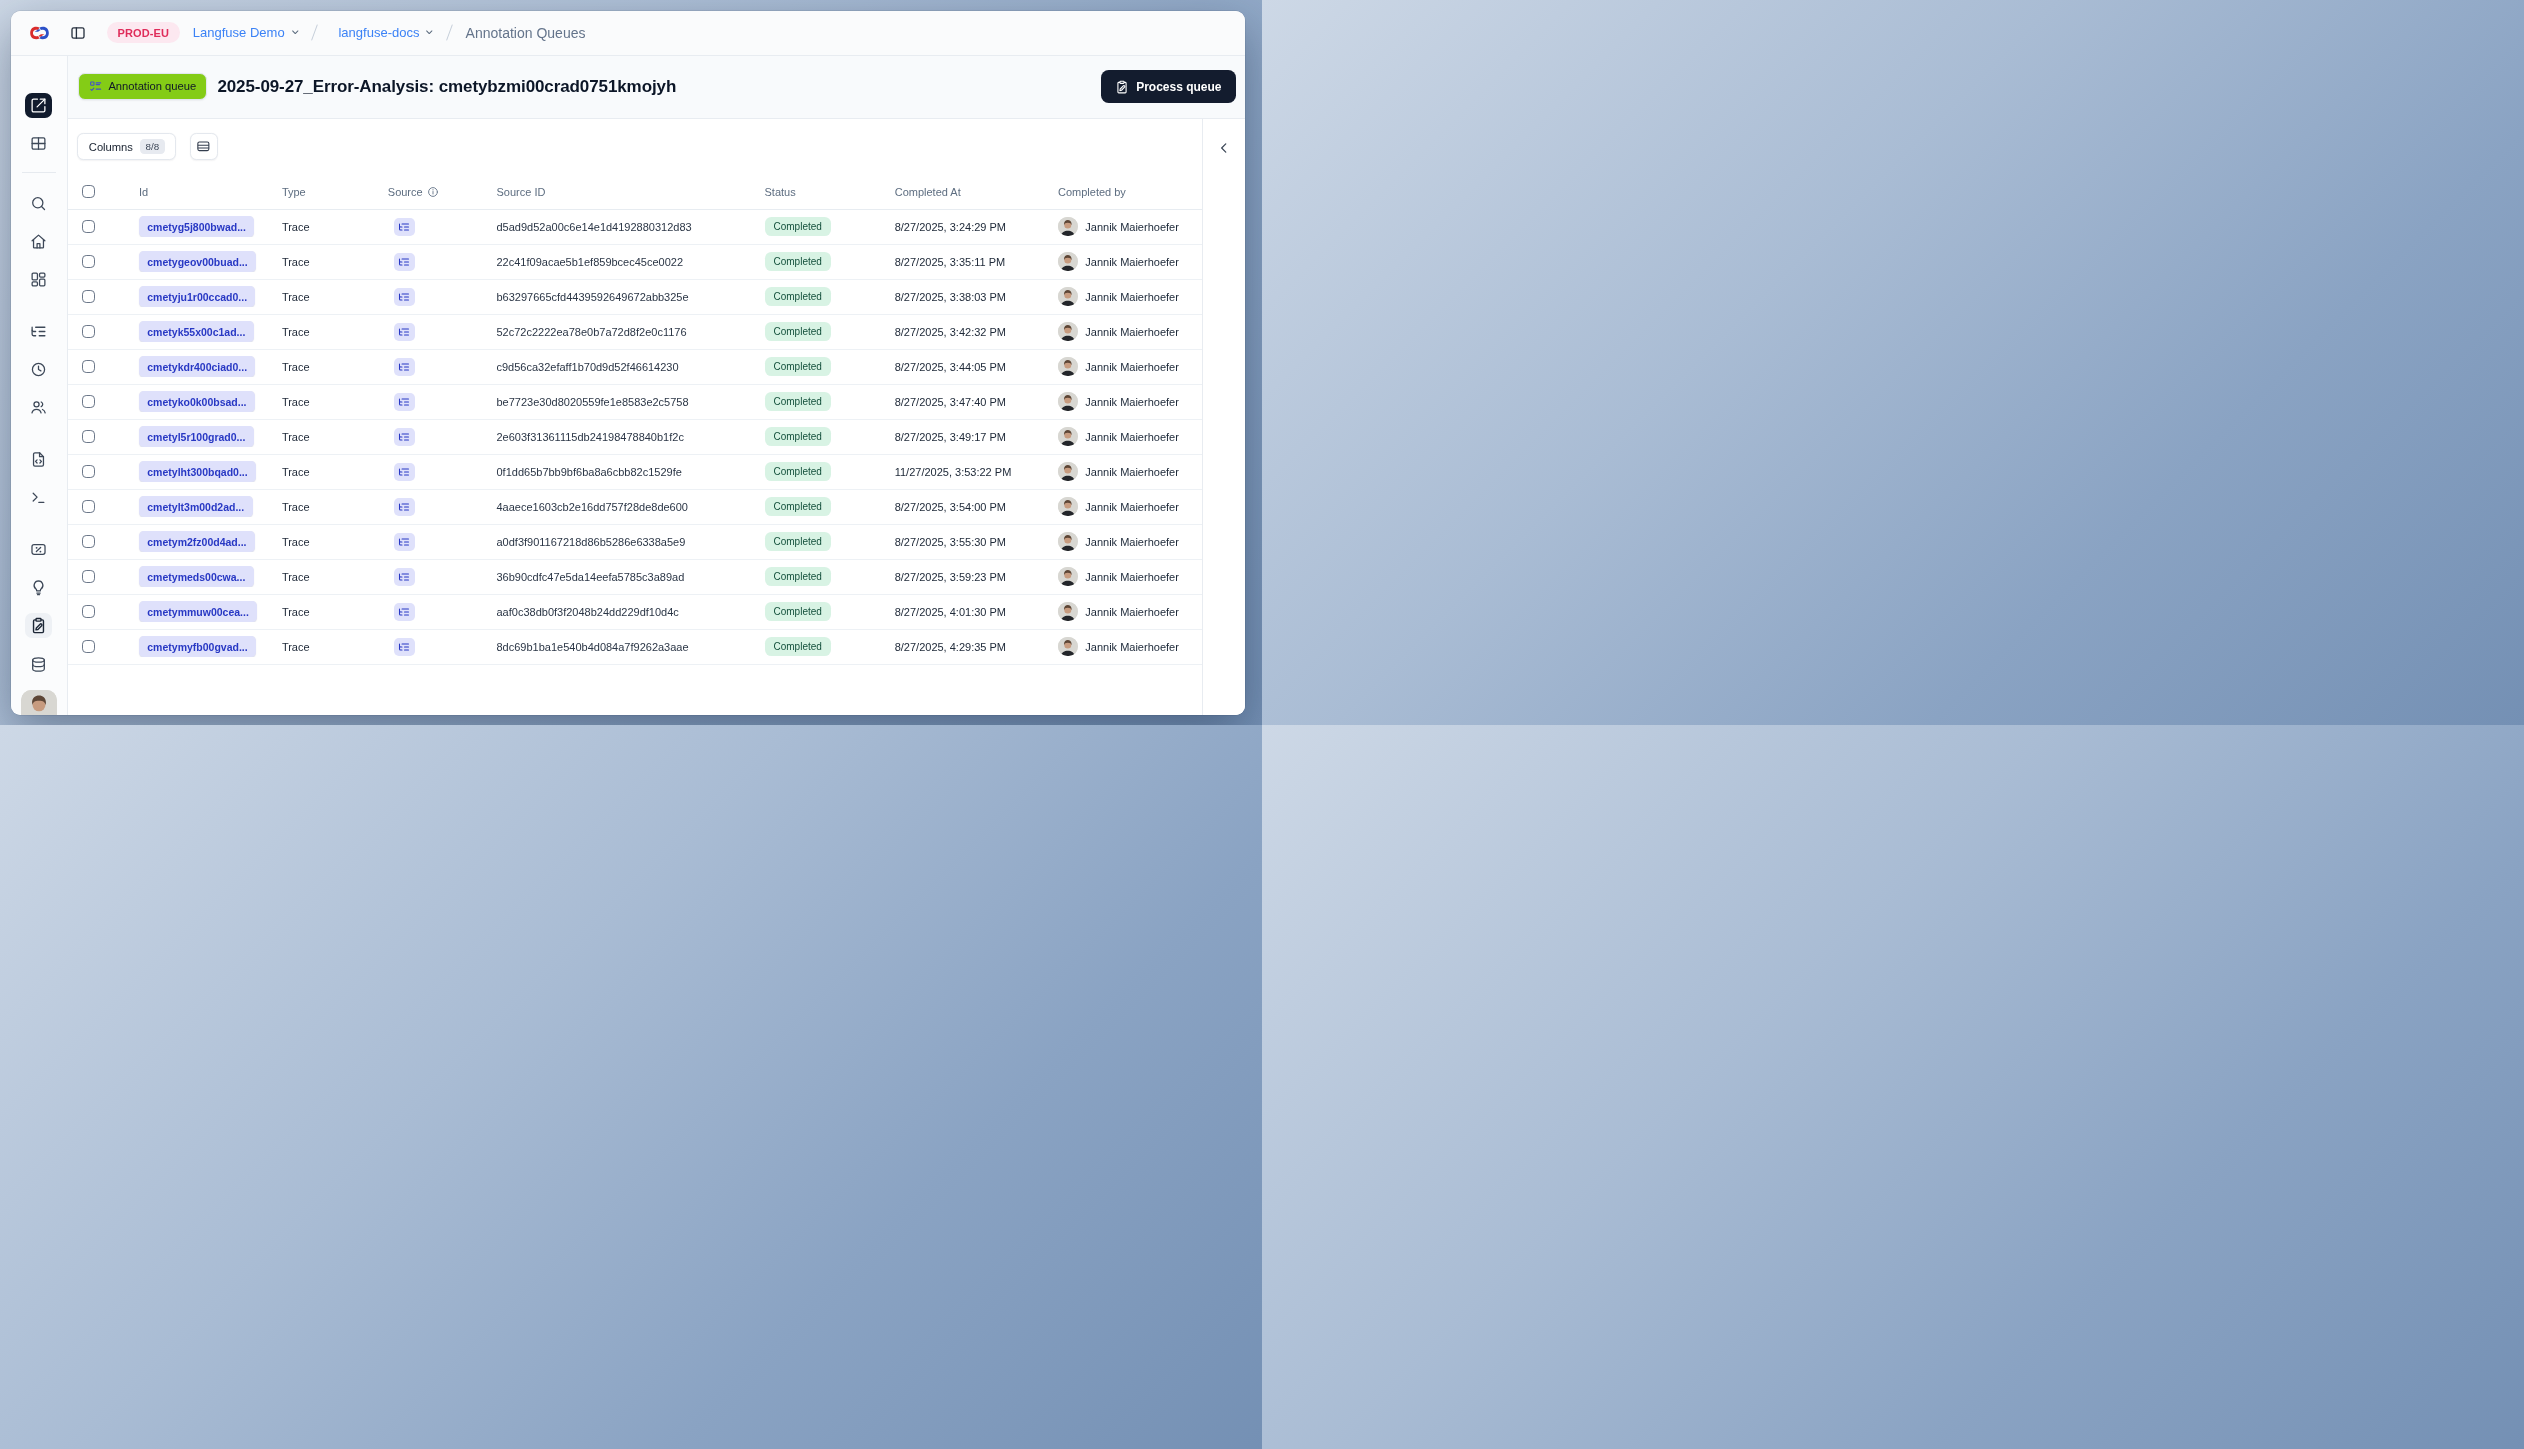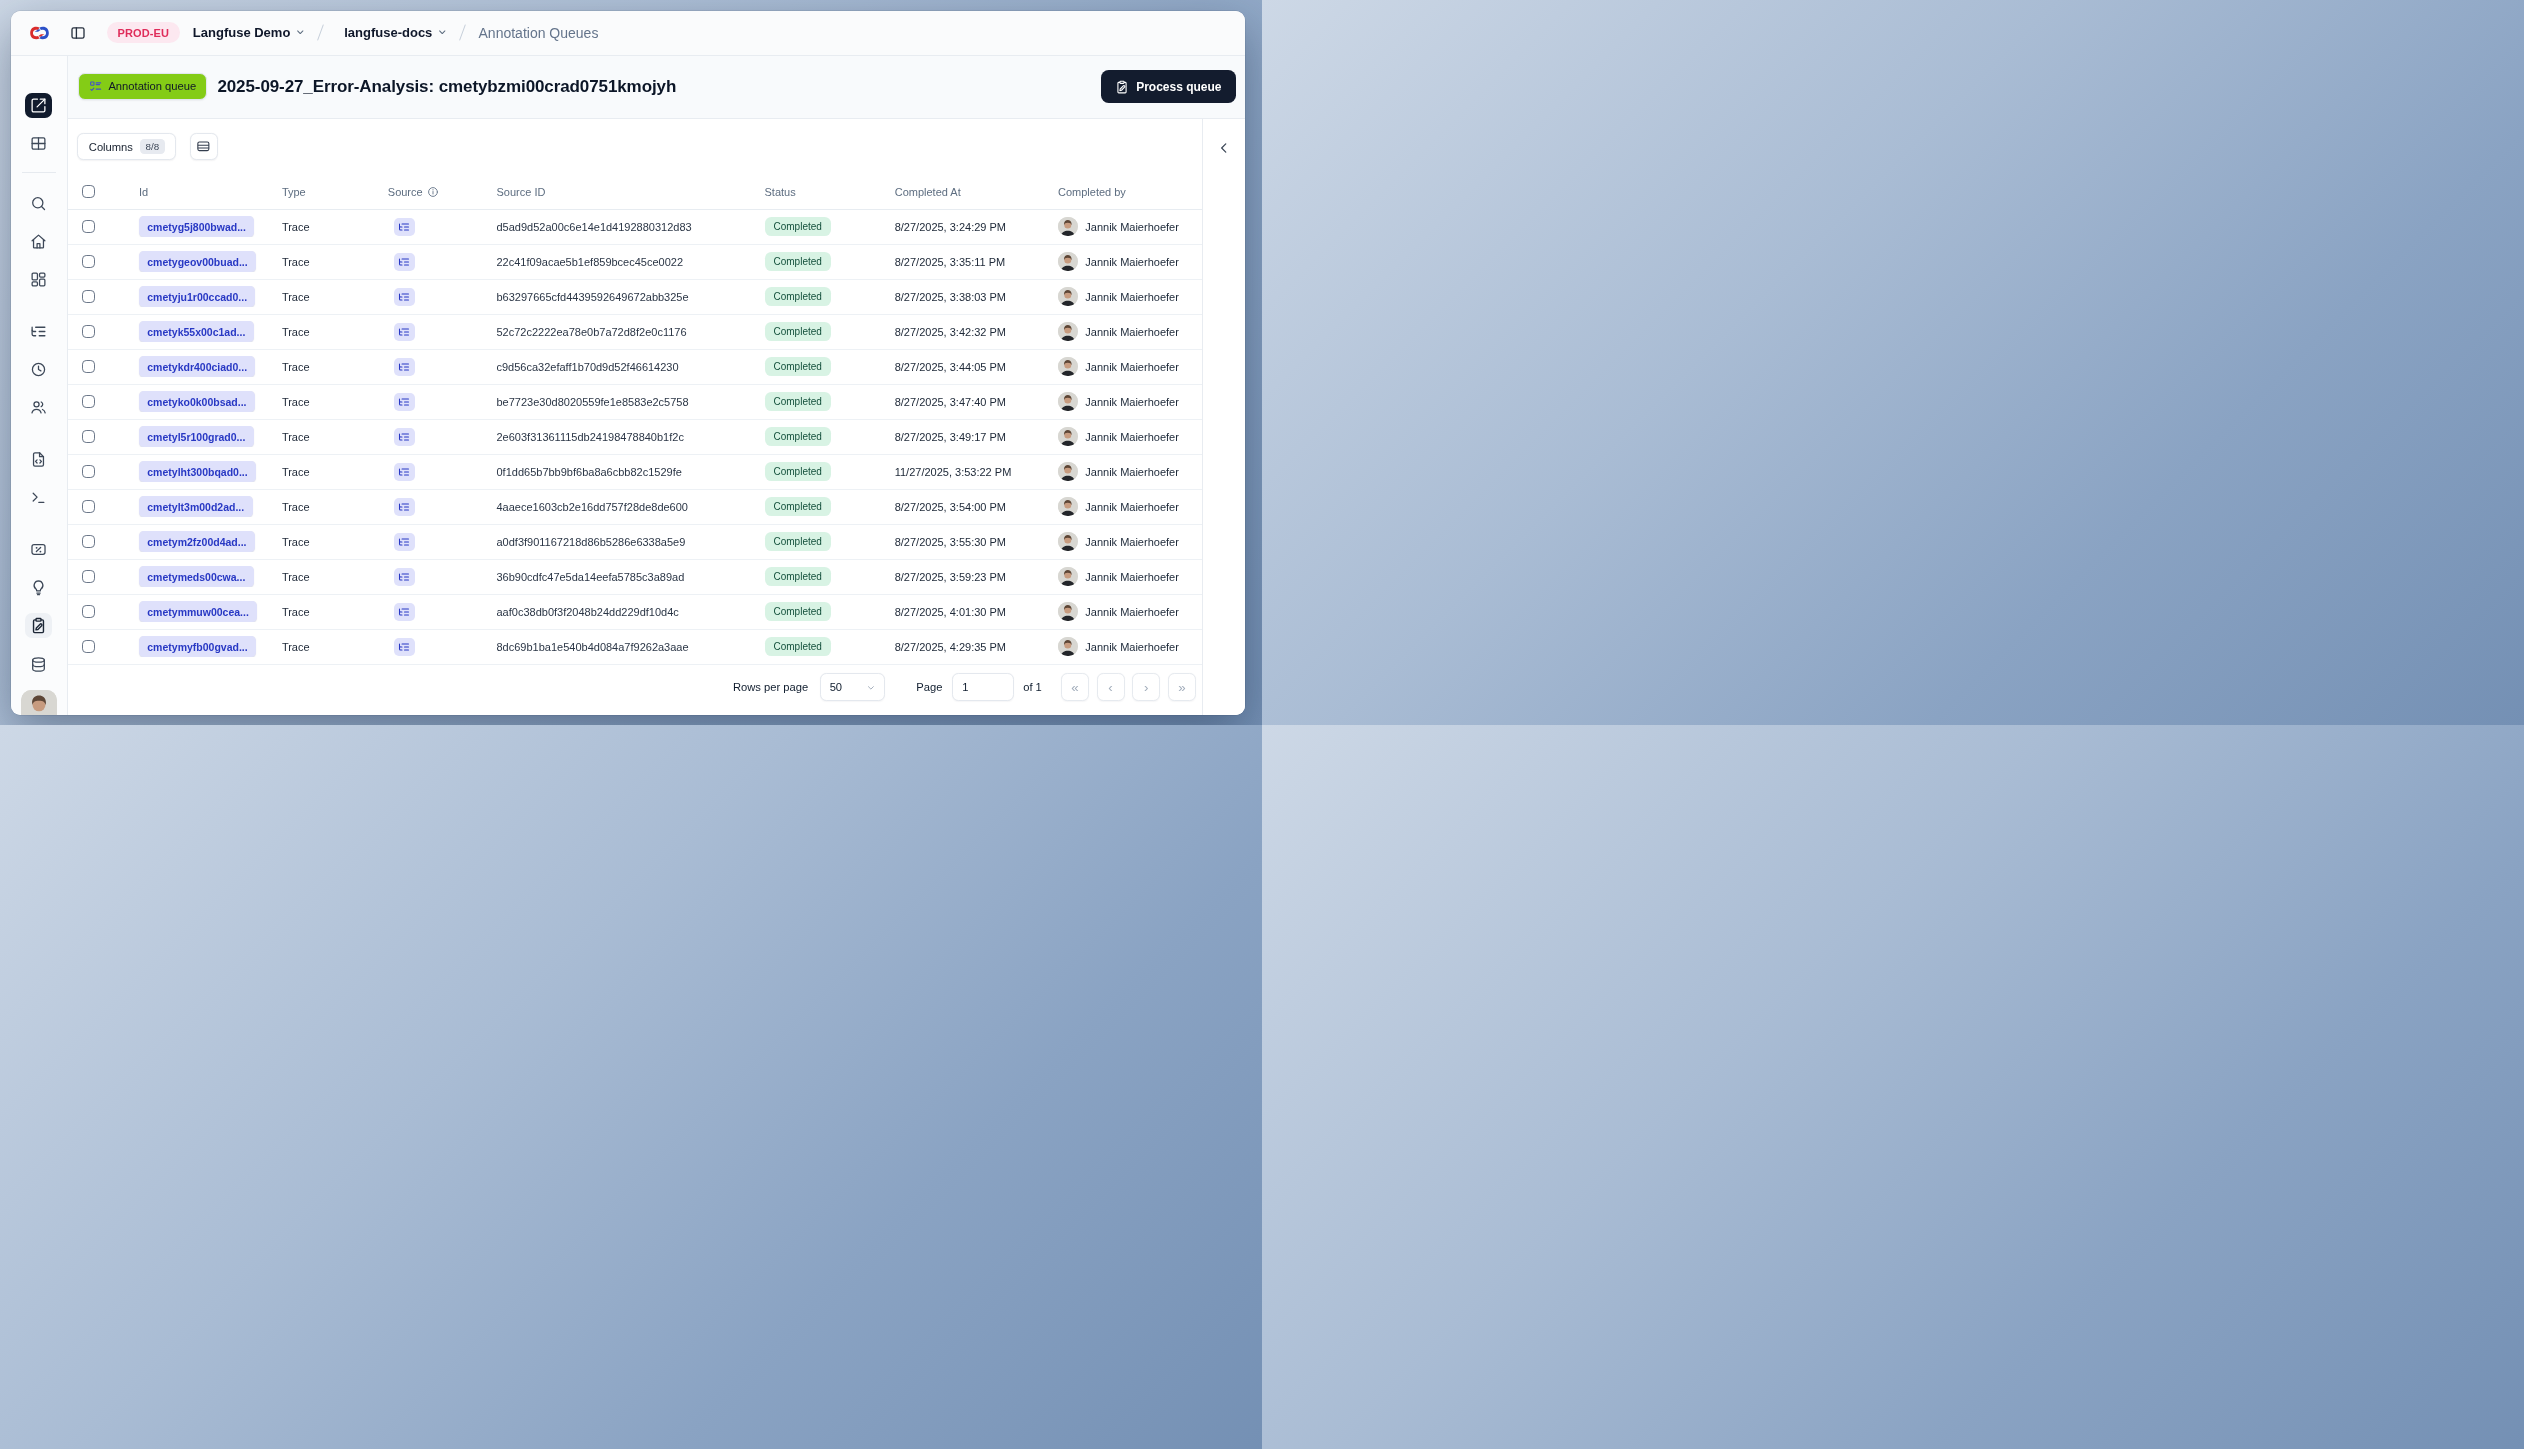--- a/index.html
+++ b/index.html
@@ -24,21 +24,21 @@
   }
   .logo-wrap { width:57px; display:flex; justify-content:center; }
   .logo { width:21px; height:16px; }
   .icon-btn { background:none; border:none; cursor:pointer; display:flex; align-items:center; justify-content:center; padding:2.8px; border-radius:4.9px; }
   .icon-btn svg { width:16px; height:16px; stroke:#27313f; }
   .env-badge {
     margin-left:18px; background:#fce8f0; color:#df2c5a; font-weight:700; font-size:11px;
     padding:4.2px 10.5px; border-radius:699px; letter-spacing:0.1px;
   }
   .crumb { display:flex; align-items:center; gap:4.9px; margin-left:13.3px; background:none; border:none; cursor:pointer; font-family:inherit; }
-  .crumb .crumb-label { font-size:13px; font-weight:700; color:#0f172a; }
+  .crumb .crumb-label { font-size:13px; font-weight:400; color:#3b82f6; }
   .crumb svg { width:10.5px; height:10.5px; stroke:#5b6b7e; }
   .slash { width:1.4px; height:17px; background:#c6cfda; transform:rotate(20deg); margin:0 9.8px 0 14px; border-radius:1.4px; }
   .crumb-section { font-size:14px; color:#64748b; margin-left:5.6px; }
 
   
   .body { flex:1; display:flex; min-height:0; }
   .rail {
     width:57px; flex:0 0 57px; background:#fbfcfd; border-right:0.7px solid #e8ecf1;
     display:flex; flex-direction:column; align-items:center; padding-top:37px;
   }
@@ -847,38 +847,20 @@
           <circle cx="20" cy="16.5" r="7.2" fill="#c79b7f"></circle>
           <path d="M12.3 14c0-5.4 3.6-8 7.7-8s7.7 2.6 7.7 8c0 1-.2 1.9-.5 2.6-.5-3.2-2.4-4.7-7.2-4.7s-6.7 1.5-7.2 4.7c-.3-.7-.5-1.6-.5-2.6z" fill="#5d4636"></path>
           <path d="M5.5 40c1.1-8.3 7.2-12 14.5-12s13.4 3.7 14.5 12z" fill="#23252a"></path>
         </svg>
       </span>
       <span>Jannik Maierhoefer</span>
     </div>
   </div>
 </div>
 
-            <div class="pagebar">
-              <span class="pg-label">Rows per page</span>
-              <button class="pg-select">
-                <span>50</span>
-                <svg viewBox="0 0 24 24">
-                    <path d="m6 9 6 6 6-6"></path>
-                  </svg>
-              </button>
-              <span class="pg-page-label">Page</span>
-              <input class="pg-input" value="1" style="">
-              <span class="pg-of">of 1</span>
-              <div class="pg-btns">
-                <button class="pg-btn">«</button>
-                <button class="pg-btn">‹</button>
-                <button class="pg-btn">›</button>
-                <button class="pg-btn">»</button>
-              </div>
-            </div>
           </div>
 
           <div class="strip">
             <button class="collapse-btn">
               <svg viewBox="0 0 24 24">
                   <path d="m15 5-7 7 7 7"></path>
                 </svg>
             </button>
           </div>
         </div>

